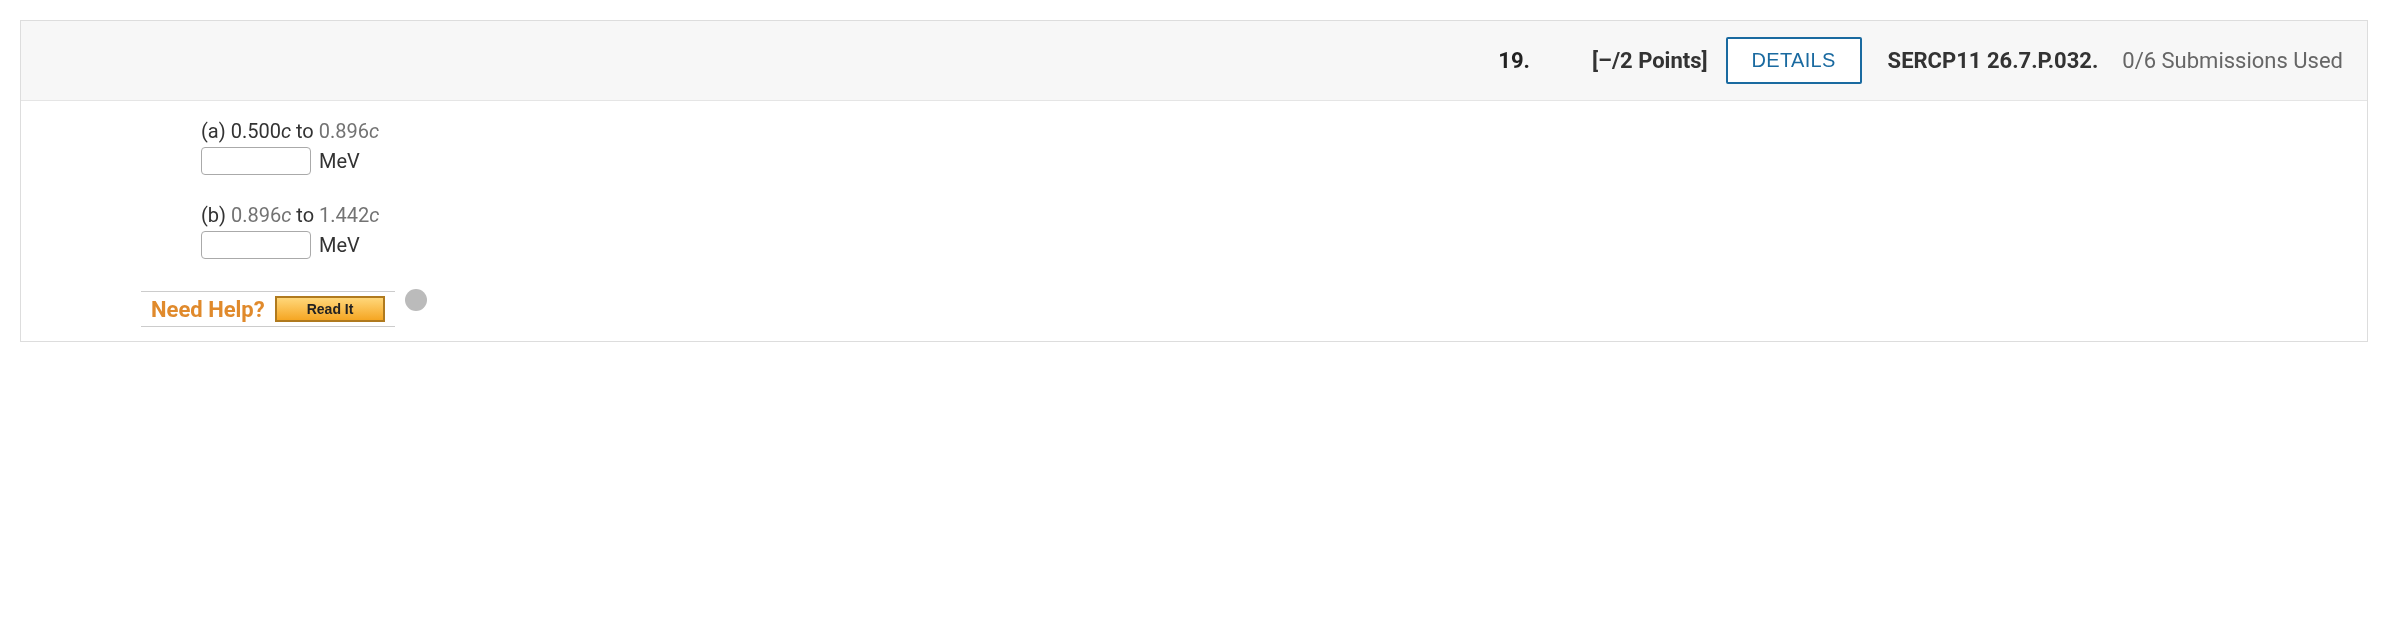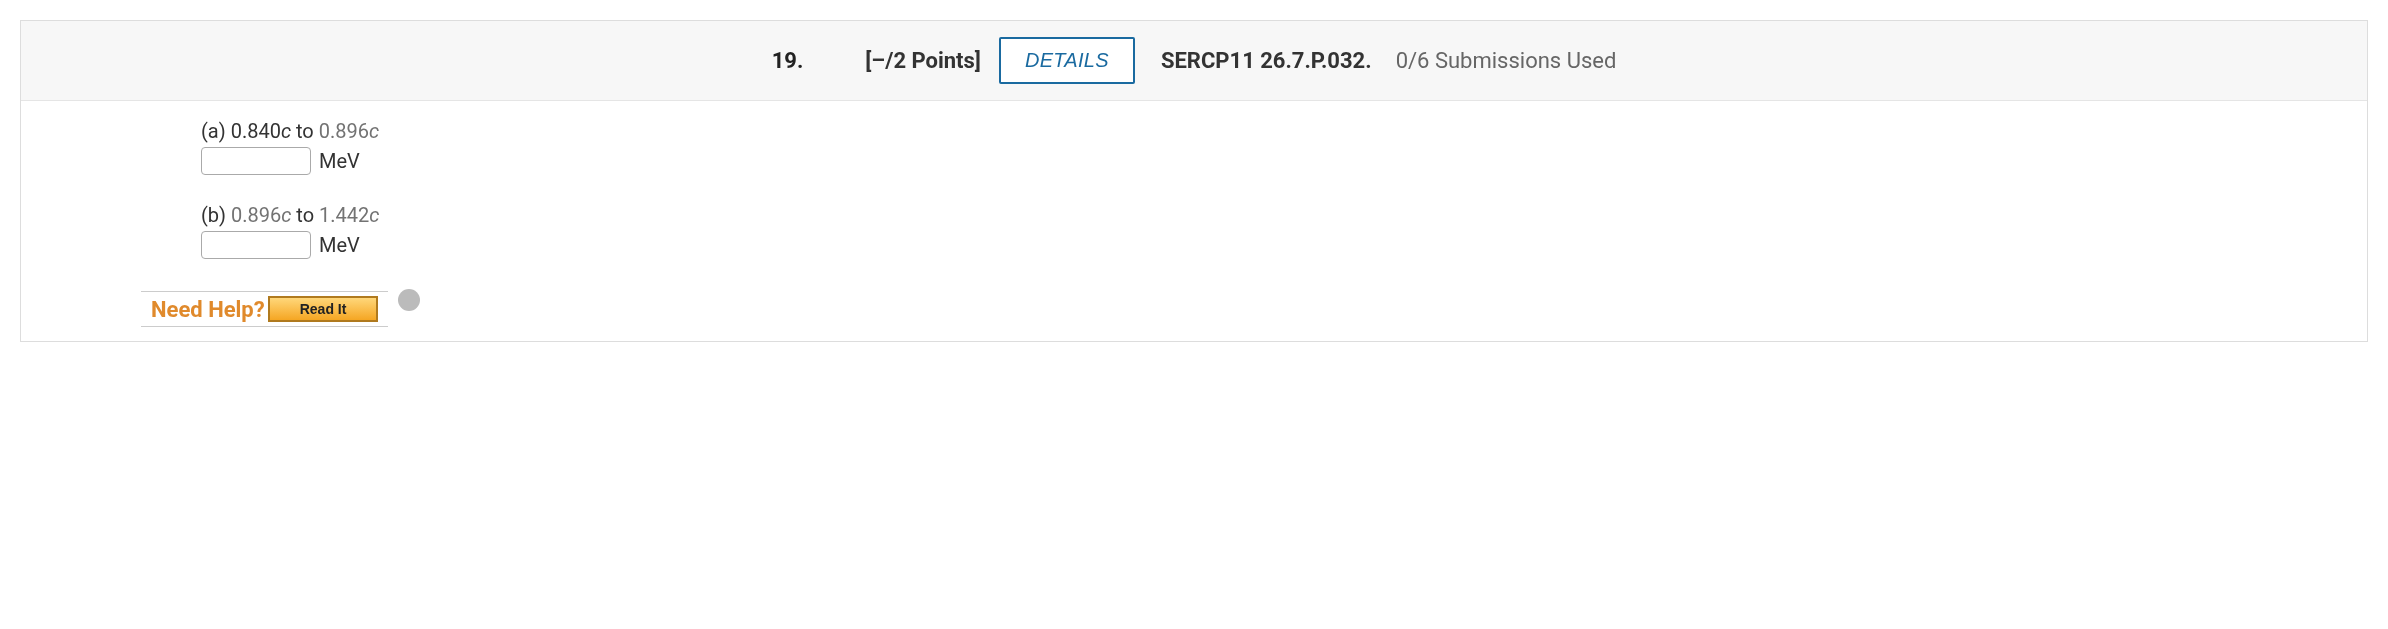--- a/index.html
+++ b/index.html
@@ -18,21 +18,20 @@
       border: 1px solid #ddd;
       background: #fff;
     }
     .header-bar {
       display: flex;
       align-items: center;
       justify-content: flex-end;
       padding: 16px 24px;
       background: #f7f7f7;
       border-bottom: 1px solid #e5e5e5;
-      flex-direction: column;
     }
     .header-left {
       display: flex;
       align-items: center;
       gap: 18px;
       flex-wrap: wrap;
     }
     .question-number {
       font-size: 22px;
       font-weight: 700;
@@ -50,21 +49,20 @@
       justify-content: center;
       border: 2px solid #1a6aa0;
       background: #ffffff;
       color: #1a6aa0;
       font-size: 20px;
       font-weight: 500;
       padding: 10px 24px;
       cursor: pointer;
       border-radius: 2px;
       letter-spacing: 0.3px;
-      font-style: italic;
     }
     .problem-code {
       font-size: 22px;
       font-weight: 700;
       color: #333;
       margin-left: 8px;
     }
     .submissions {
       font-size: 22px;
       color: #666;
@@ -111,21 +109,21 @@
       padding: 2px 6px;
       font-size: 16px;
     }
     .unit {
       font-size: 20px;
       color: #333;
     }
     .help-row {
       display: inline-flex;
       align-items: center;
-      gap: 3px;
+      gap: 10px;
       margin-top: 4px;
       padding: 4px 10px;
       border-top: 1px solid #ccc;
       border-bottom: 1px solid #ccc;
     }
     .need-help {
       font-size: 22px;
       font-weight: 700;
       color: #e08a2c;
     }
@@ -166,21 +164,21 @@
       <span class="problem-code">SERCP11 26.7.P.032.</span>
       <span class="submissions">0/6 Submissions Used</span>
     </div>
     <div class="header-right">
     </div>
   </div>
 
   <div class="body-area">
 
     <div class="part">
-      <span class="part-label">(a) </span><span>0.840</span><span class="c-italic">c</span><span> to </span><span class="red-val">0.896</span><span class="c-italic red-val">c</span>
+      <span class="part-label">(a) </span><span>0.500</span><span class="c-italic">c</span><span> to </span><span class="red-val">0.896</span><span class="c-italic red-val">c</span>
       <div class="answer-row">
         <input type="text" class="answer-input" style="">
         <span class="unit">MeV</span>
       </div>
     </div>
 
     <div class="part">
       <span class="part-label">(b) </span><span class="red-val">0.896</span><span class="c-italic red-val">c</span><span> to </span><span class="red-val">1.442</span><span class="c-italic red-val">c</span>
       <div class="answer-row">
         <input type="text" class="answer-input" style="">

